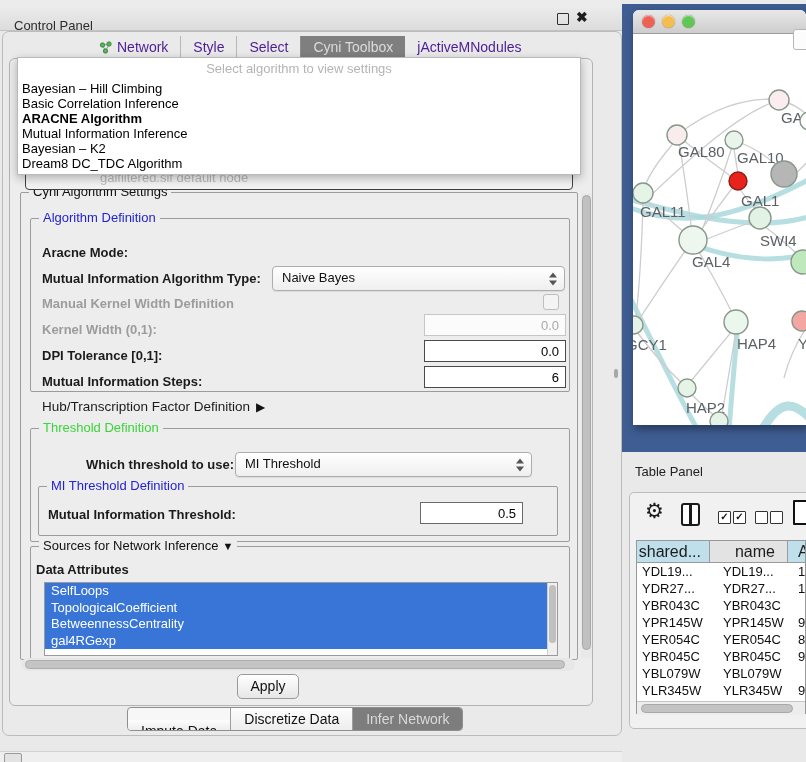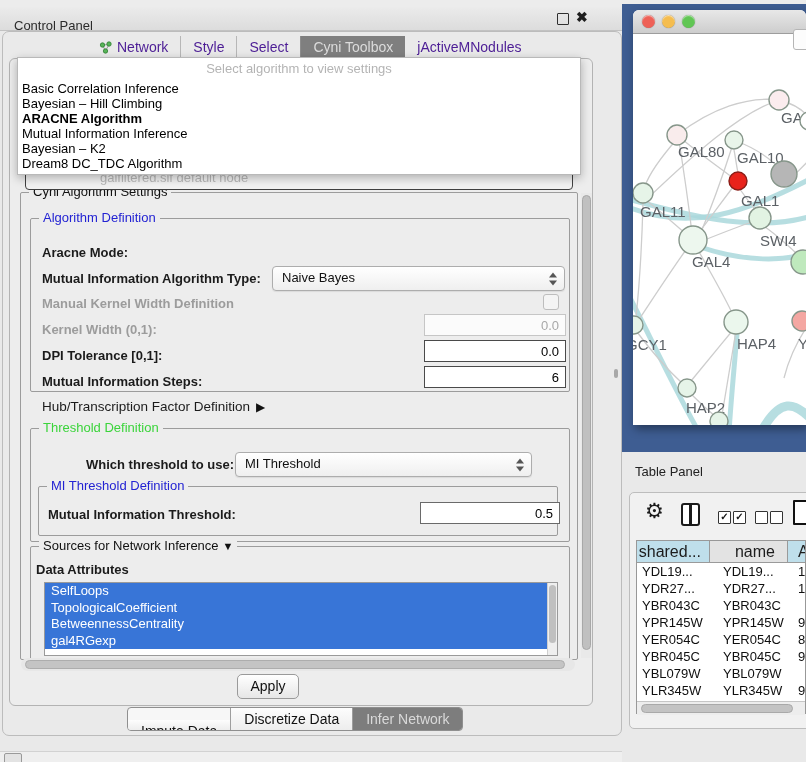--- a/index.html
+++ b/index.html
@@ -147,22 +147,22 @@
       </div>
   </div>
 
   <div class="abs bg-combo">
     <span>galfiltered.sif default node</span>
   </div>
 
   <div class="abs dropdown">
     <div class="dd-placeholder">Select algorithm to view settings</div>
     <div class="dd-list">
+        <div class="dd-item">Bayesian – Hill Climbing</div>
         <div class="dd-item">Basic Correlation Inference</div>
-        <div class="dd-item">Bayesian – Hill Climbing</div>
         <div class="dd-item sel">ARACNE Algorithm</div>
         <div class="dd-item">Mutual Information Inference</div>
         <div class="dd-item">Bayesian – K2</div>
         <div class="dd-item">Dream8 DC_TDC Algorithm</div>
       </div>
   </div>
 
   <div class="group" style="left:20px;top:192px;width:556px;height:466px;">
     <span class="legend">Cyni Algorithm Settings</span>
   </div>
@@ -194,21 +194,21 @@
   </div>
   <span class="lbl" style="left:86px;top:457px;">Which threshold to use:</span>
   <div class="combo" style="left:235px;top:452px;width:295px;">
     <span class="ctext">MI Threshold</span>
     <span class="stepper"></span>
   </div>
   <div class="group" style="left:38px;top:486px;width:518px;height:48px;">
     <span class="legend blue">MI Threshold Definition</span>
   </div>
   <span class="lbl" style="left:48px;top:507px;">Mutual Information Threshold:</span>
-  <input class="tfield mid" style="left: 420px; top: 502px; width: 140px;" value="0.5">
+  <input class="tfield mid" style="left: 420px; top: 502px; width: 103px;" value="0.5">
 
   <div class="group" style="left:30px;top:546px;width:538px;height:112px;">
     <span class="legend"><span>Sources for Network Inference</span><span class="arrow-d">▼</span></span>
   </div>
   <span class="lbl" style="left:36px;top:562px;">Data Attributes</span>
   <div class="listbox">
     <div id="attr-list">
         <div class="attr-item">SelfLoops</div>
         <div class="attr-item">TopologicalCoefficient</div>
         <div class="attr-item">BetweennessCentrality</div>

